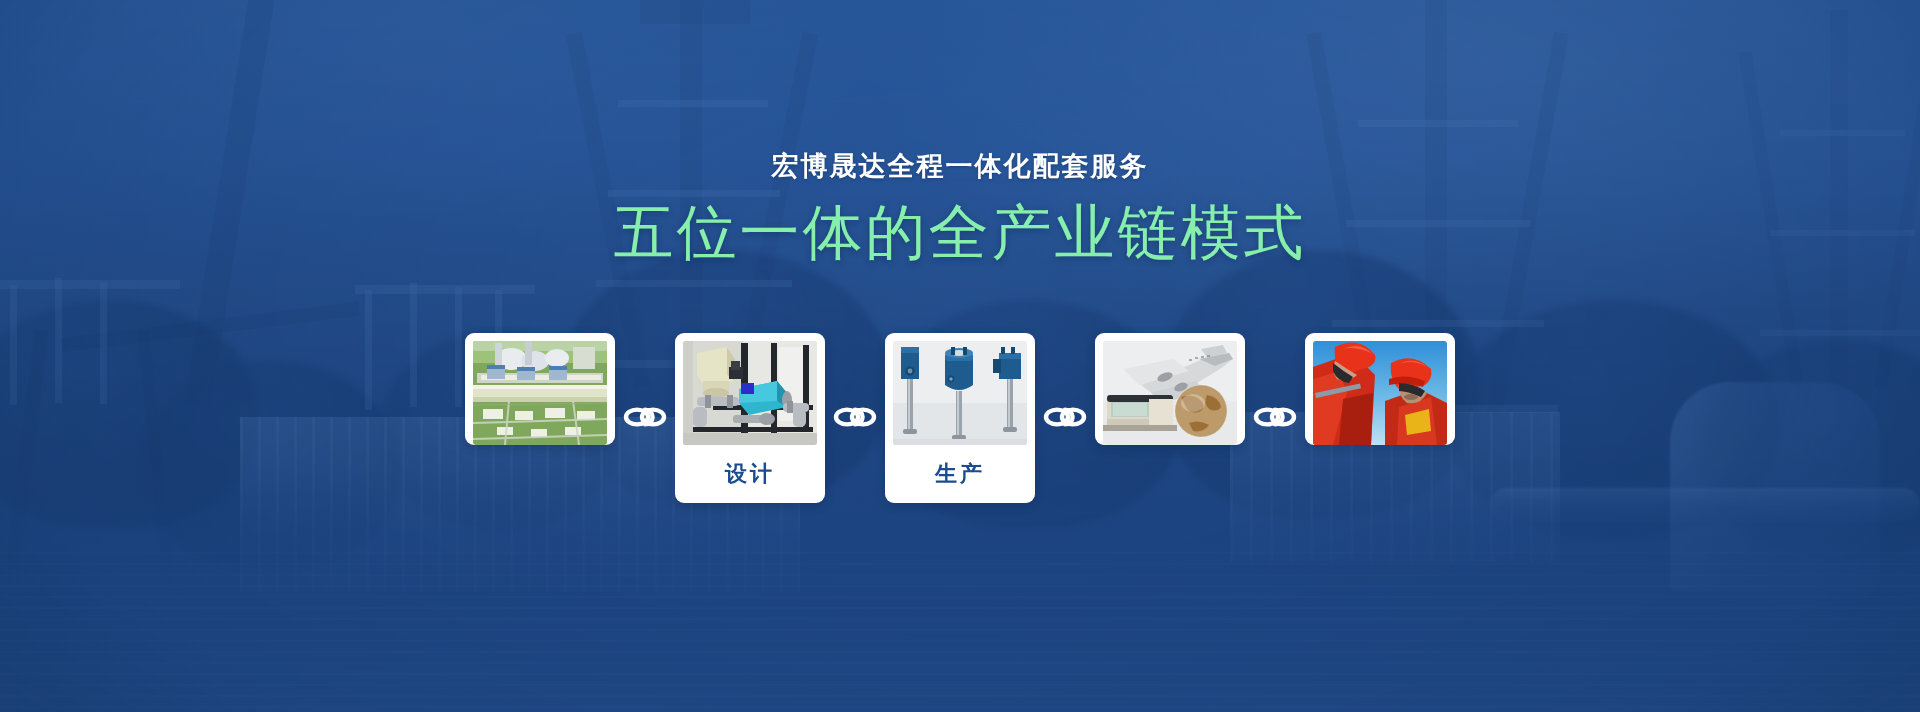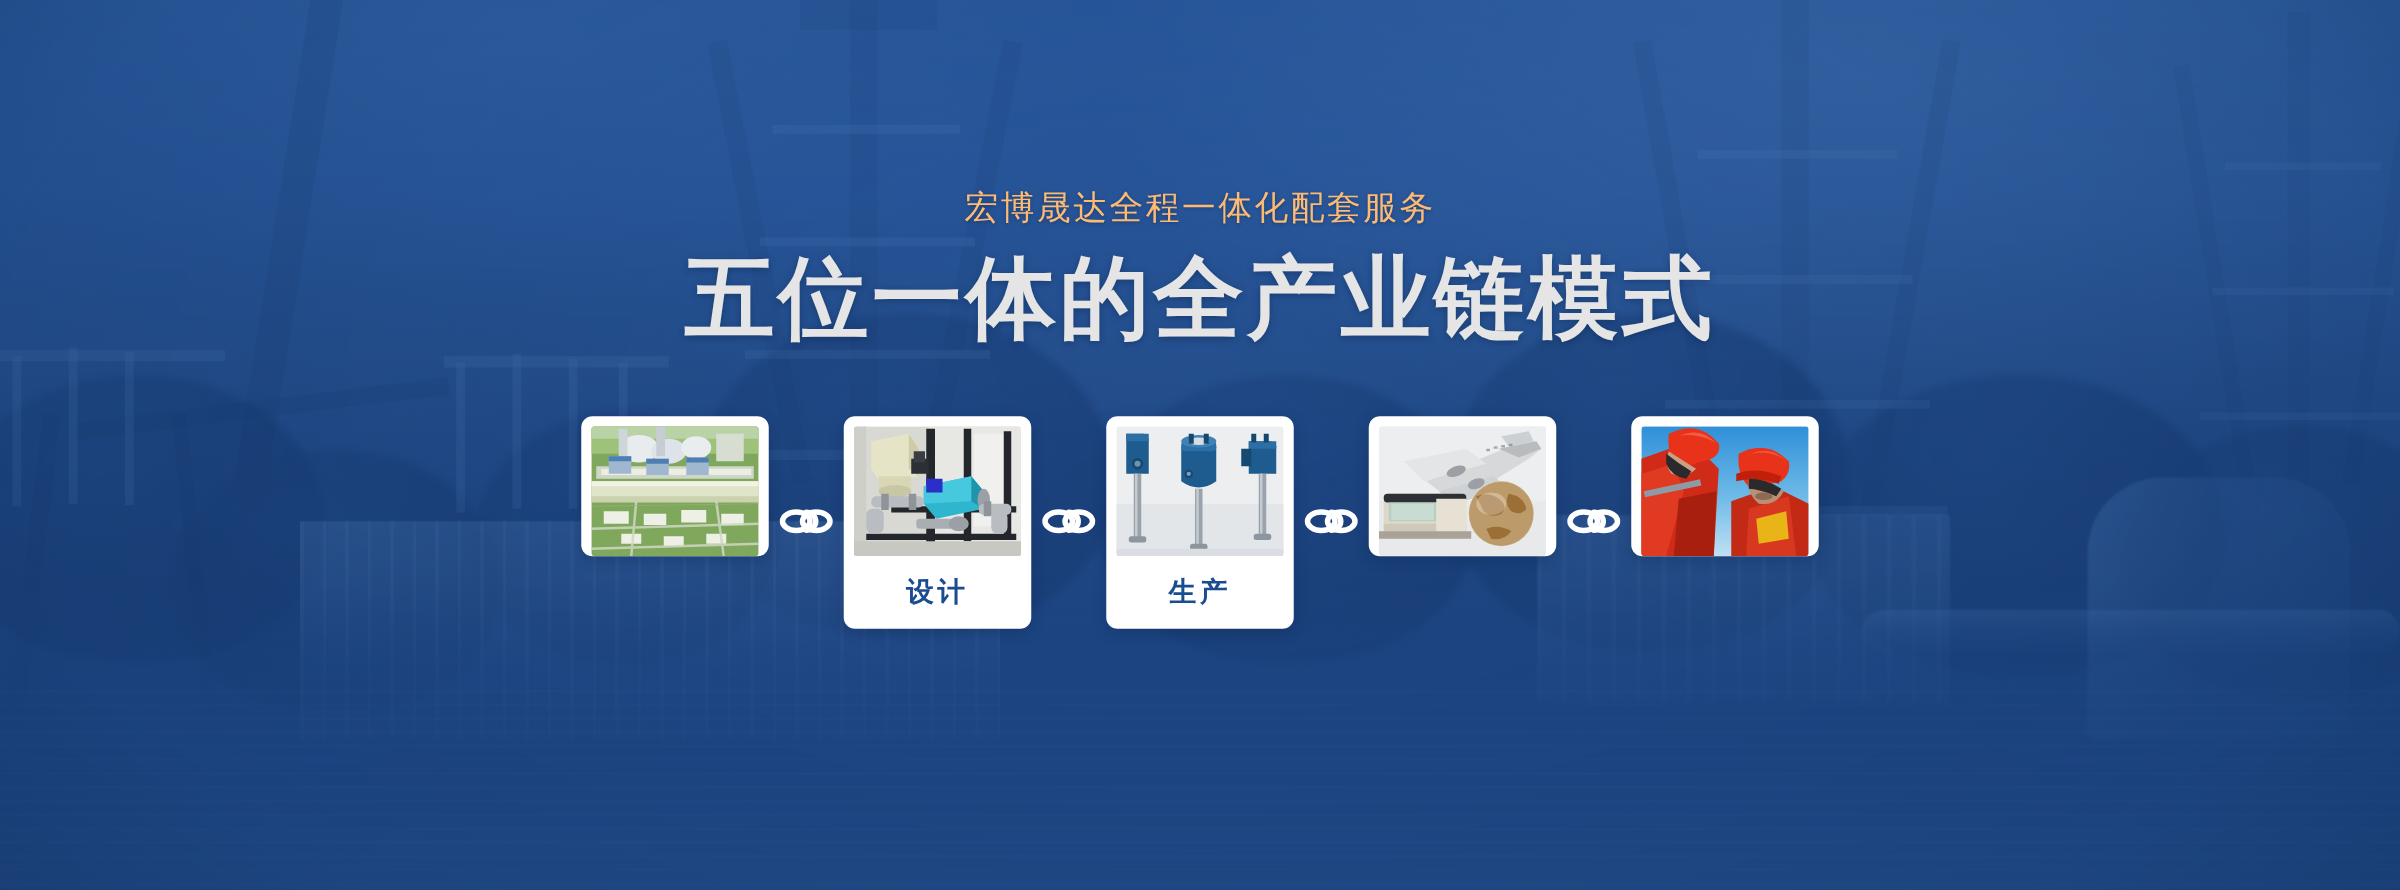--- a/index.html
+++ b/index.html
@@ -136,35 +136,35 @@
     position: absolute;
     inset: 0;
     z-index: 5;
   }
 
   .subtitle {
     position: absolute;
     top: 148px;
     left: 0; right: 0;
     text-align: center;
-    color: #fdba74;
+    color: #ffffff;
     font-size: 27px;
-    font-weight: normal;
+    font-weight: bold;
     letter-spacing: 2px;
     text-shadow: 0 1px 3px rgba(10,35,72,0.45);
   }
 
   .headline {
     position: absolute;
     top: 198px;
     left: 0; right: 0;
     text-align: center;
-    color: #e5e5e5;
-    font-size: 72px;
-    font-weight: bold;
+    color: #86efac;
+    font-size: 60px;
+    font-weight: normal;
     letter-spacing: 3px;
     line-height: 1.15;
     text-shadow: 0 2px 6px rgba(8,32,70,0.40);
   }
 
   
   .chain-row {
     position: absolute;
     top: 333px;
     left: 0; right: 0;

